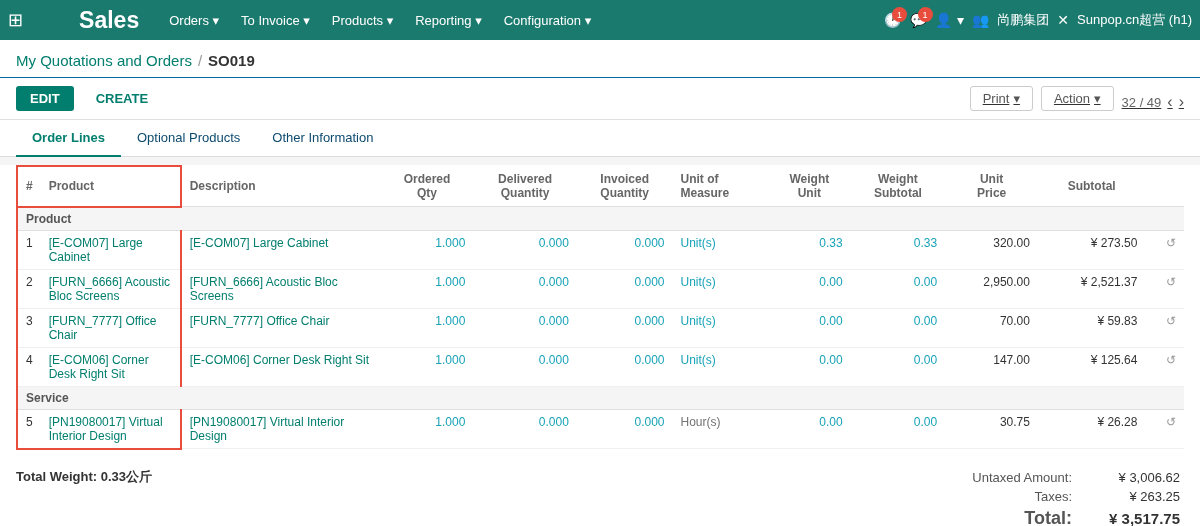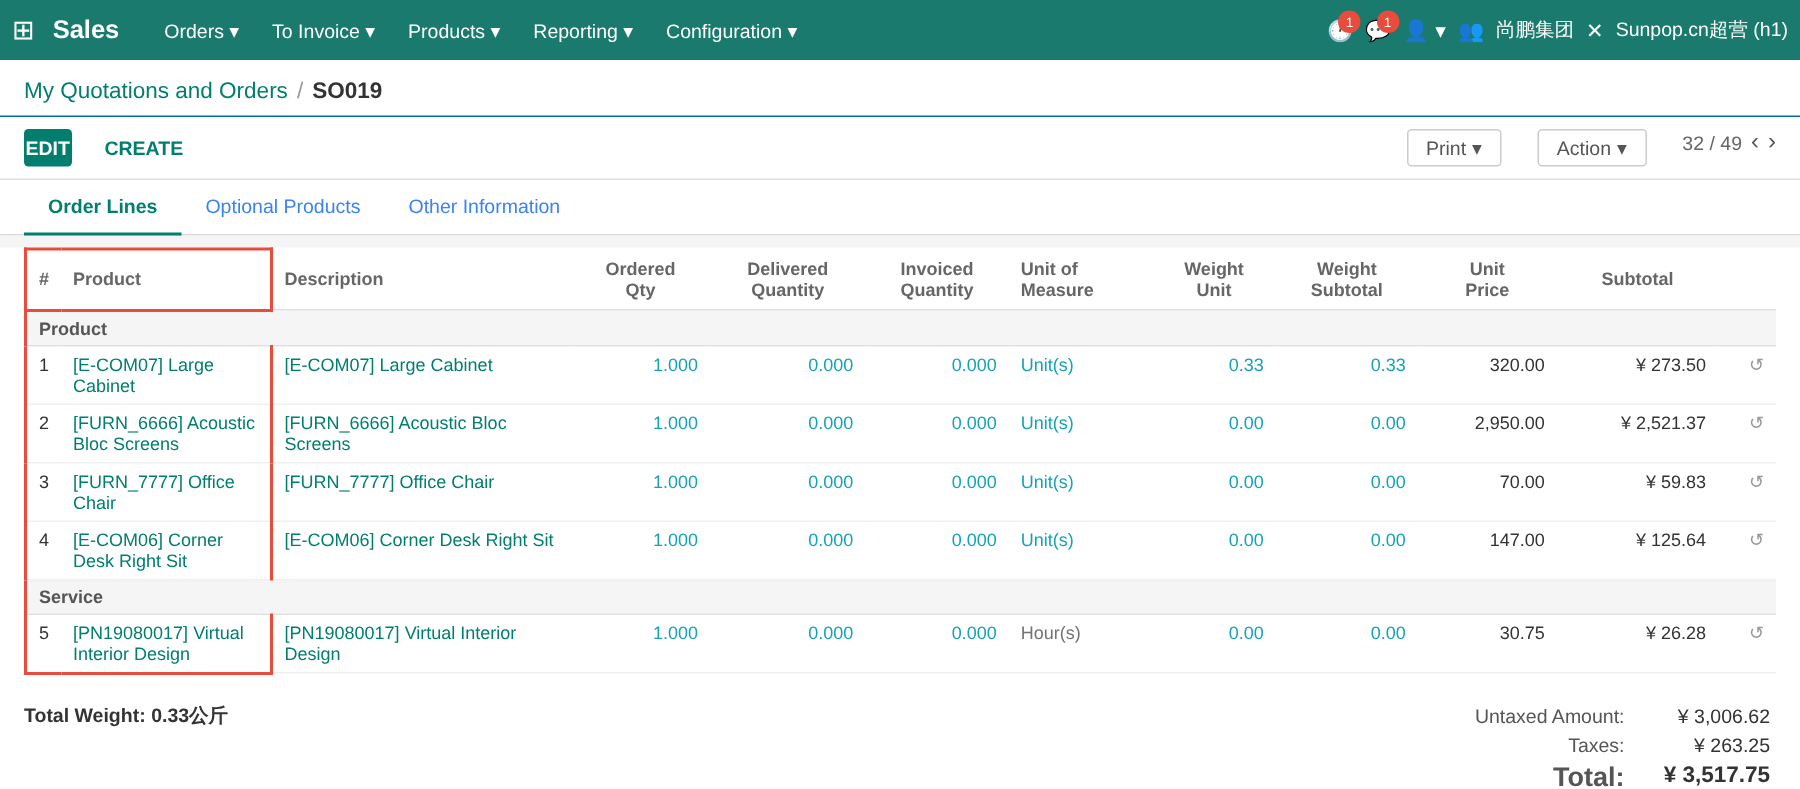--- a/index.html
+++ b/index.html
@@ -9,21 +9,21 @@
     .topnav {
       background: #1a7a6e;
       color: #fff;
       display: flex;
       align-items: center;
       height: 40px;
       padding: 0 8px;
       gap: 4px;
     }
     .topnav-grid { color: #fff; font-size: 18px; margin-right: 8px; cursor: pointer; }
-    .topnav-brand { font-size: 17px; font-weight: bold; margin-right: 16px; }
+    .topnav-brand { font-size: 23px; font-weight: bold; margin-right: 16px; margin-left: 44px; }
     .topnav-menu { display: flex; gap: 2px; flex: 1; }
     .topnav-menu-item {
       color: #fff;
       padding: 4px 10px;
       cursor: pointer;
       border-radius: 3px;
       font-size: 13px;
       display: flex;
       align-items: center;
       gap: 3px;
@@ -60,37 +60,37 @@
       padding: 8px 16px;
       display: flex;
       align-items: center;
       gap: 8px;
       border-bottom: 1px solid #e0e0e0;
     }
     .btn-edit {
       background: #017e6e;
       color: #fff;
       border: none;
-      padding: 5px 1px;
+      padding: 5px 14px;
       border-radius: 3px;
       cursor: pointer;
       font-size: 13px;
       font-weight: bold;
     }
     .btn-create {
       background: transparent;
       color: #017e6e;
       border: none;
       padding: 5px 14px;
       border-radius: 3px;
       cursor: pointer;
       font-size: 13px;
       font-weight: bold;
     }
-    .action-bar-right { margin-left: auto; display: flex; align-items: flex-start; gap: 24px; }
+    .action-bar-right { margin-left: auto; display: flex; align-items: flex-end; gap: 8px; text-decoration: underline; }
     .btn-dropdown {
       background: transparent;
       color: #555;
       border: 1px solid #ccc;
       padding: 4px 12px;
       border-radius: 3px;
       cursor: pointer;
       font-size: 13px;
       display: flex; align-items: center; gap: 4px;
     }
@@ -101,21 +101,21 @@
     .tabs-bar {
       background: #fff;
       display: flex;
       border-bottom: 1px solid #ddd;
       padding: 0 16px;
       gap: 0;
     }
     .tab {
       padding: 10px 16px;
       cursor: pointer;
-      color: #3b82f6;
+      color: #0c4a6e;
       font-size: 13px;
       border-bottom: 2px solid transparent;
       margin-bottom: -1px;
     }
     .tab.active {
       color: #017e6e;
       border-bottom: 2px solid #017e6e;
       font-weight: 600;
     }
 
@@ -156,21 +156,21 @@
 
     .total-weight { padding: 10px 0 0; font-size: 13px; font-weight: 600; }
     .totals-section {
       display: flex;
       flex-direction: column;
       align-items: flex-end;
       gap: 4px;
       padding-top: 12px;
       padding-right: 4px;
     }
-    .total-row { display: flex; gap: 17px; }
+    .total-row { display: flex; gap: 28px; align-items: center; }
     .total-label { color: #555; font-size: 13px; text-align: right; min-width: 120px; }
     .total-value { font-size: 13px; min-width: 80px; text-align: right; }
     .grand-total .total-label { font-weight: bold; font-size: 18px; }
     .grand-total .total-value { font-weight: bold; font-size: 15px; }
 
     .bottom-area { display: flex; justify-content: space-between; align-items: flex-start; padding: 8px 0; }
   </style>
 </head>
 <body>
 

